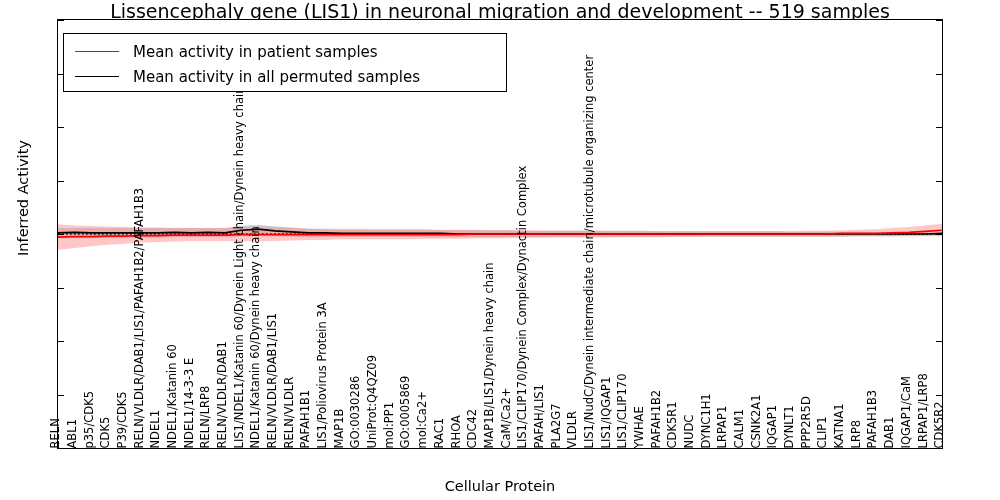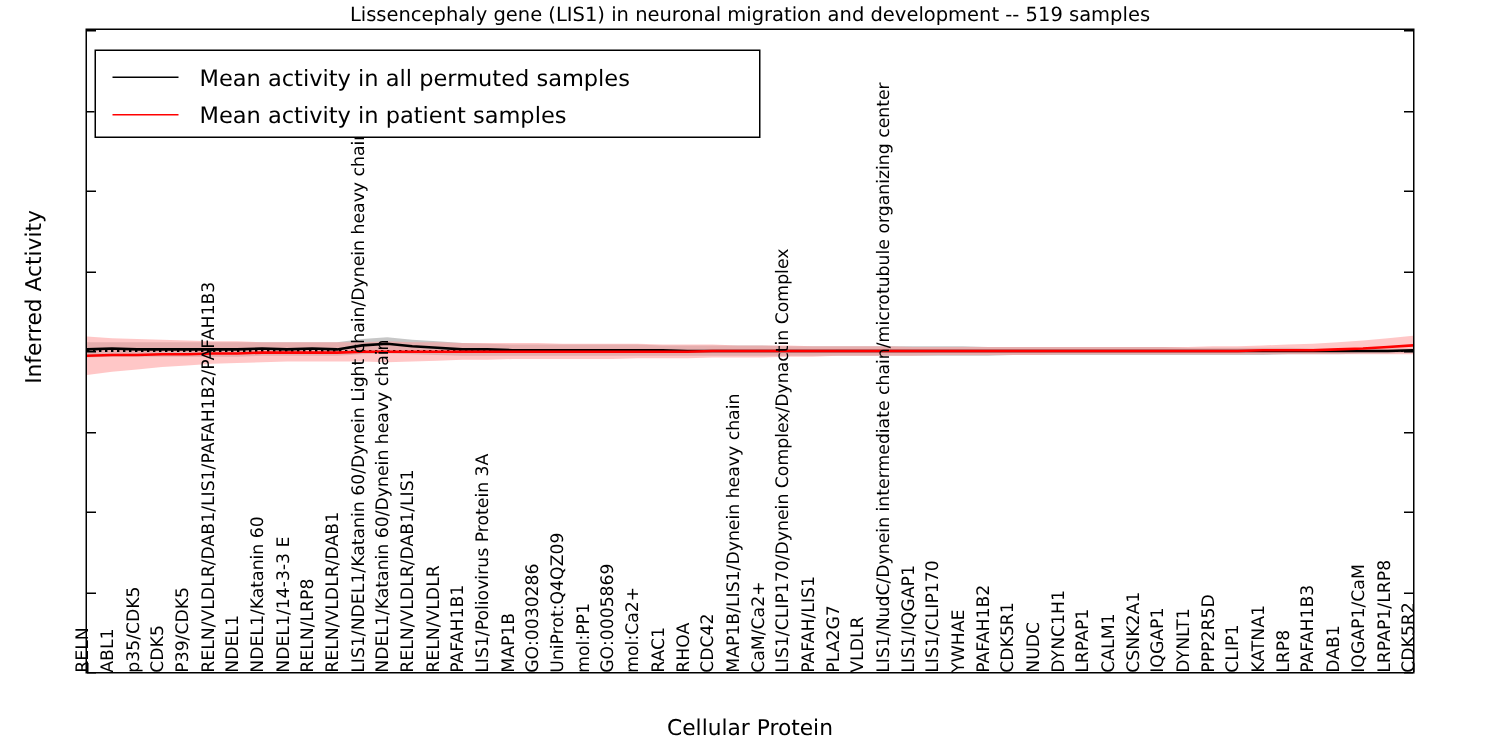--- a/index.html
+++ b/index.html
@@ -2,21 +2,21 @@
 <html><head>
 <meta charset="utf-8">
 <style>
   html,body{margin:0;padding:0;background:#ffffff;}
   body{width:1000px;height:500px;overflow:hidden;
        font-family:"DejaVu Sans","Liberation Sans",sans-serif;color:#000;}
   #figure{position:relative;width:1000px;height:500px;}
 
   #chart-title{
     position:absolute;left:0;top:2px;width:1000px;text-align:center;
-    font-size:13px;line-height:18px;white-space:nowrap;
+    font-size:19px;line-height:18px;white-space:nowrap;
   }
 
   #plot-frame{
     position:absolute;left:57px;top:19px;width:886px;height:430px;
     border:1.3px solid #000;box-sizing:border-box;background:#fff;
   }
 
   #plot-clip{position:absolute;inset:0;overflow:hidden;}
 
   #ylabel{
@@ -149,22 +149,22 @@
       <div class="xtl" style="left: 804.804px; bottom: 26px;">LRP8</div>
       <div class="xtl" style="left: 821.483px; bottom: 26px;">PAFAH1B3</div>
       <div class="xtl" style="left: 838.162px; bottom: 26px;">DAB1</div>
       <div class="xtl" style="left: 854.842px; bottom: 26px;">IQGAP1/CaM</div>
       <div class="xtl" style="left: 871.521px; bottom: 26px;">LRPAP1/LRP8</div>
       <div class="xtl" style="left: 888.2px; bottom: 26px;">CDK5R2</div>
     </div>
 
   <div id="legend">
     <div class="legend-row">
+      <span class="legend-swatch" style="border-top-color:#ff0000"></span>
+      <span class="legend-text">Mean activity in patient samples</span>
+    </div>
+    <div class="legend-row">
       <span class="legend-swatch" style="border-top-color:#000000"></span>
       <span class="legend-text">Mean activity in all permuted samples</span>
-    </div>
-    <div class="legend-row">
-      <span class="legend-swatch" style="border-top-color:#ff0000"></span>
-      <span class="legend-text">Mean activity in patient samples</span>
     </div>
   </div>
 
 </div>
 
 </body></html>

